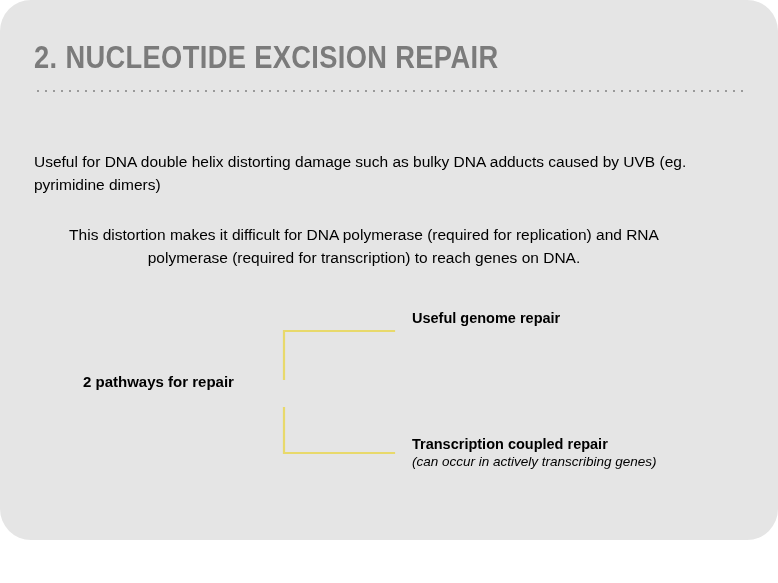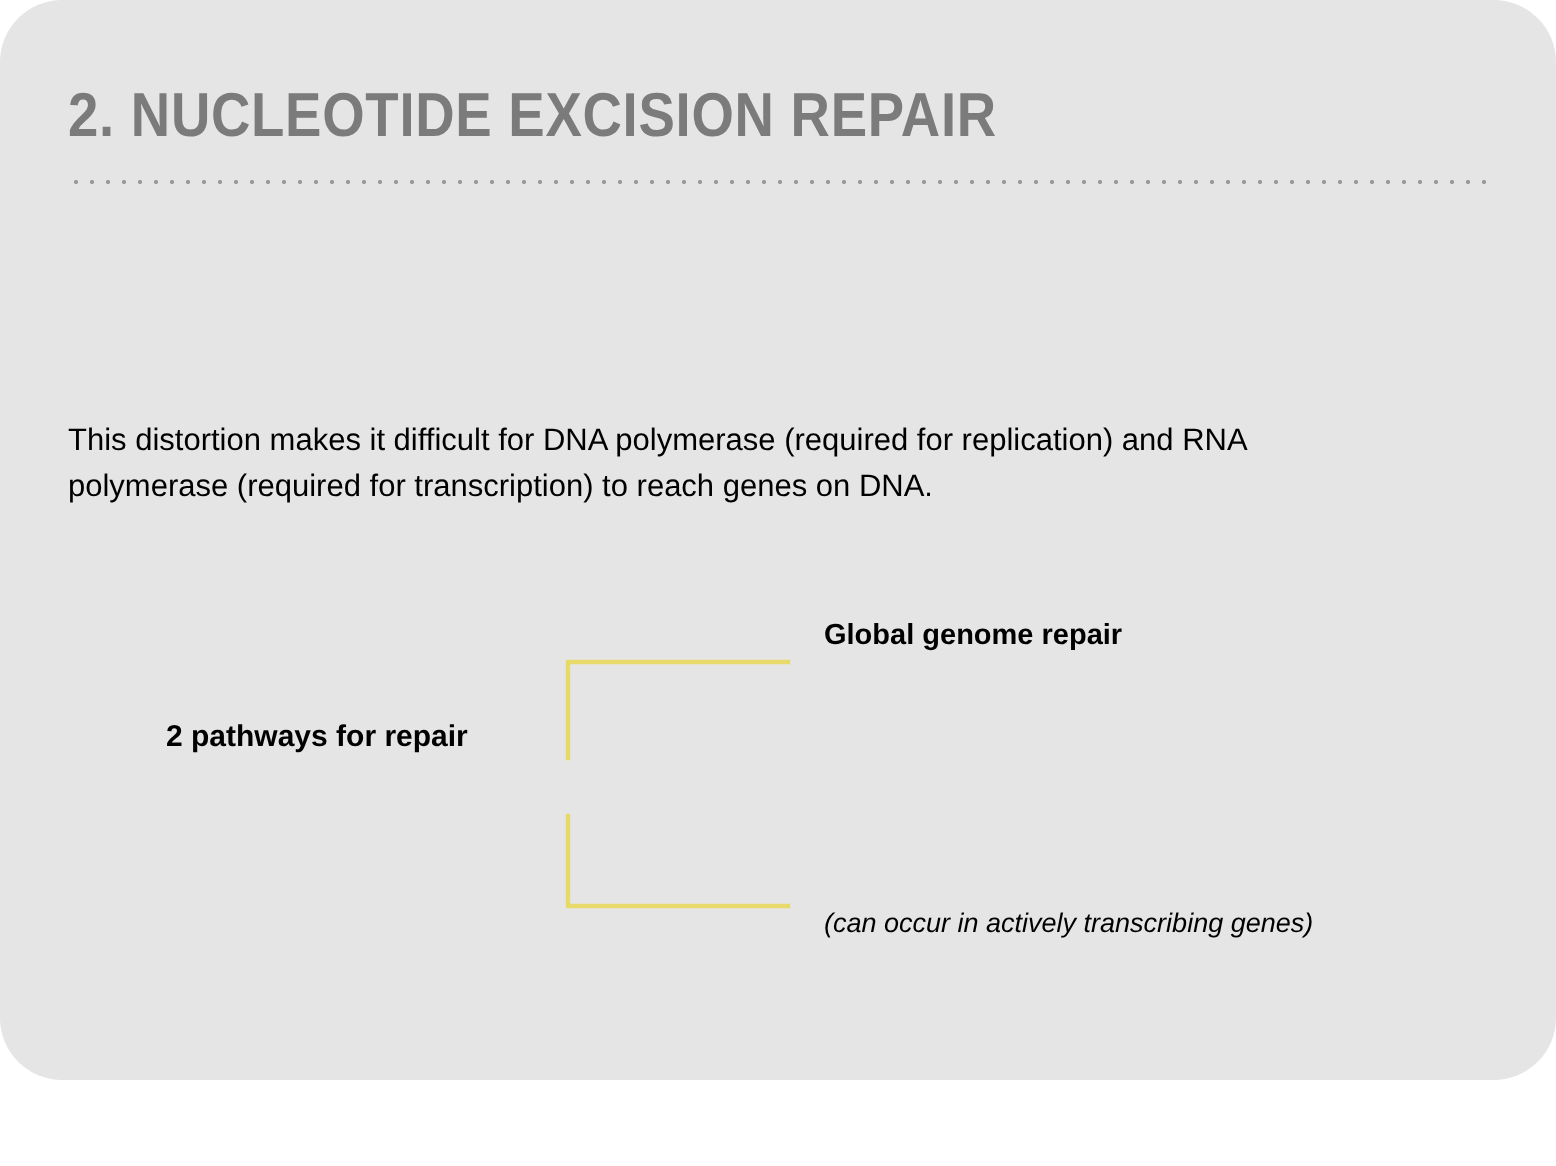--- a/index.html
+++ b/index.html
@@ -62,37 +62,38 @@
     left: 34px;
     font-size: 15.5px;
     line-height: 23px;
     color: #000000;
   }
   .para-1 {
     top: 150px;
     width: 712px;
   }
   .para-2 {
-    top: 209px;
+    top: 223px;
     width: 660px;
+    text-align: center;
   }
 
   
   .diagram {
     position: absolute;
     left: 0;
     top: 0;
     width: 778px;
     height: 583px;
     pointer-events: none;
   }
   .pathways-label {
     position: absolute;
     left: 83px;
-    top: 360px;
+    top: 373px;
     font-size: 15px;
     font-weight: bold;
     color: #000000;
     white-space: nowrap;
   }
   .branch-label {
     position: absolute;
     font-size: 14.5px;
     font-weight: bold;
     color: #000000;
@@ -121,28 +122,30 @@
 </head>
 <body>
 
 <div class="slide">
 
   <div class="slide-title">2. NUCLEOTIDE EXCISION REPAIR</div>
 
   <div class="divider"></div>
 
 
+  <div class="para para-1">Useful for DNA double helix distorting damage such as bulky DNA adducts caused by UVB (eg. pyrimidine dimers)</div>
 
   <div class="para para-2">This distortion makes it difficult for DNA polymerase (required for replication) and RNA polymerase (required for transcription) to reach genes on DNA.</div>
 
   <svg class="diagram" viewBox="0 0 778 583">
     <polyline points="394,331 284,331 284,379" fill="none" stroke="#e8d96b" stroke-width="2.2" stroke-linecap="square" stroke-linejoin="miter"></polyline>
     <polyline points="284,408 284,453 394,453" fill="none" stroke="#e8d96b" stroke-width="2.2" stroke-linecap="square" stroke-linejoin="miter"></polyline>
   </svg>
 
   <div class="pathways-label">2 pathways for repair</div>
 
-  <div class="branch-label label-top">Global genome repair</div>
+  <div class="branch-label label-top">Useful genome repair</div>
 
+  <div class="branch-label label-bottom">Transcription coupled repair</div>
 
   <div class="label-note">(can occur in actively transcribing genes)</div>
 
 </div>
 
 </body></html>

